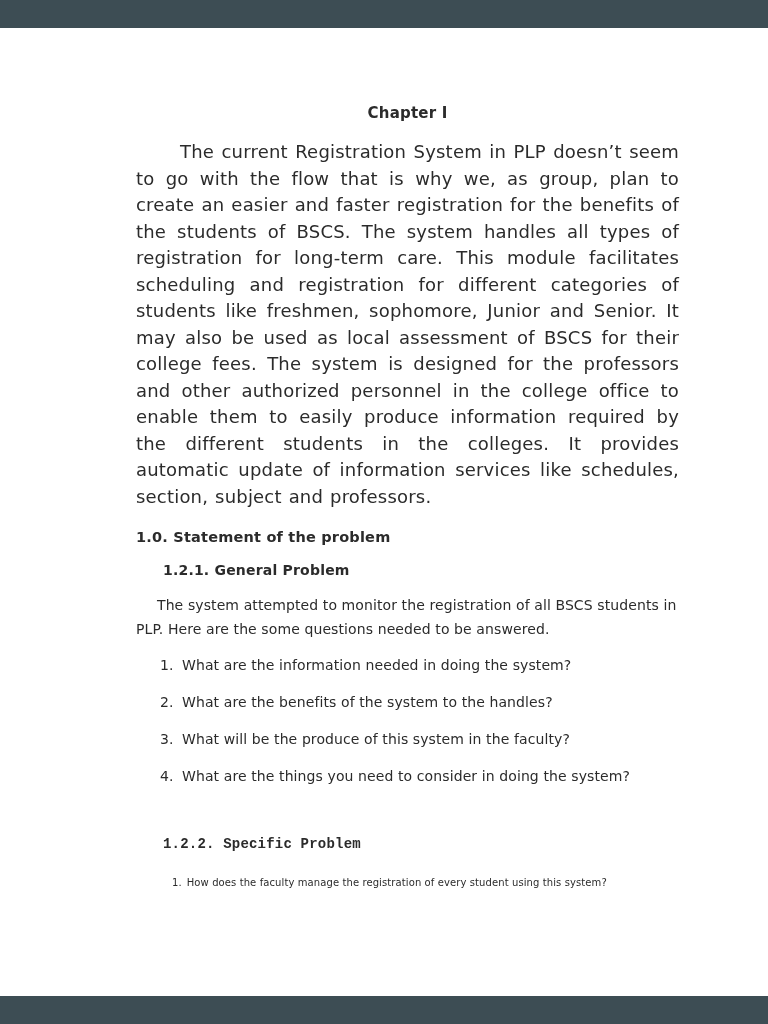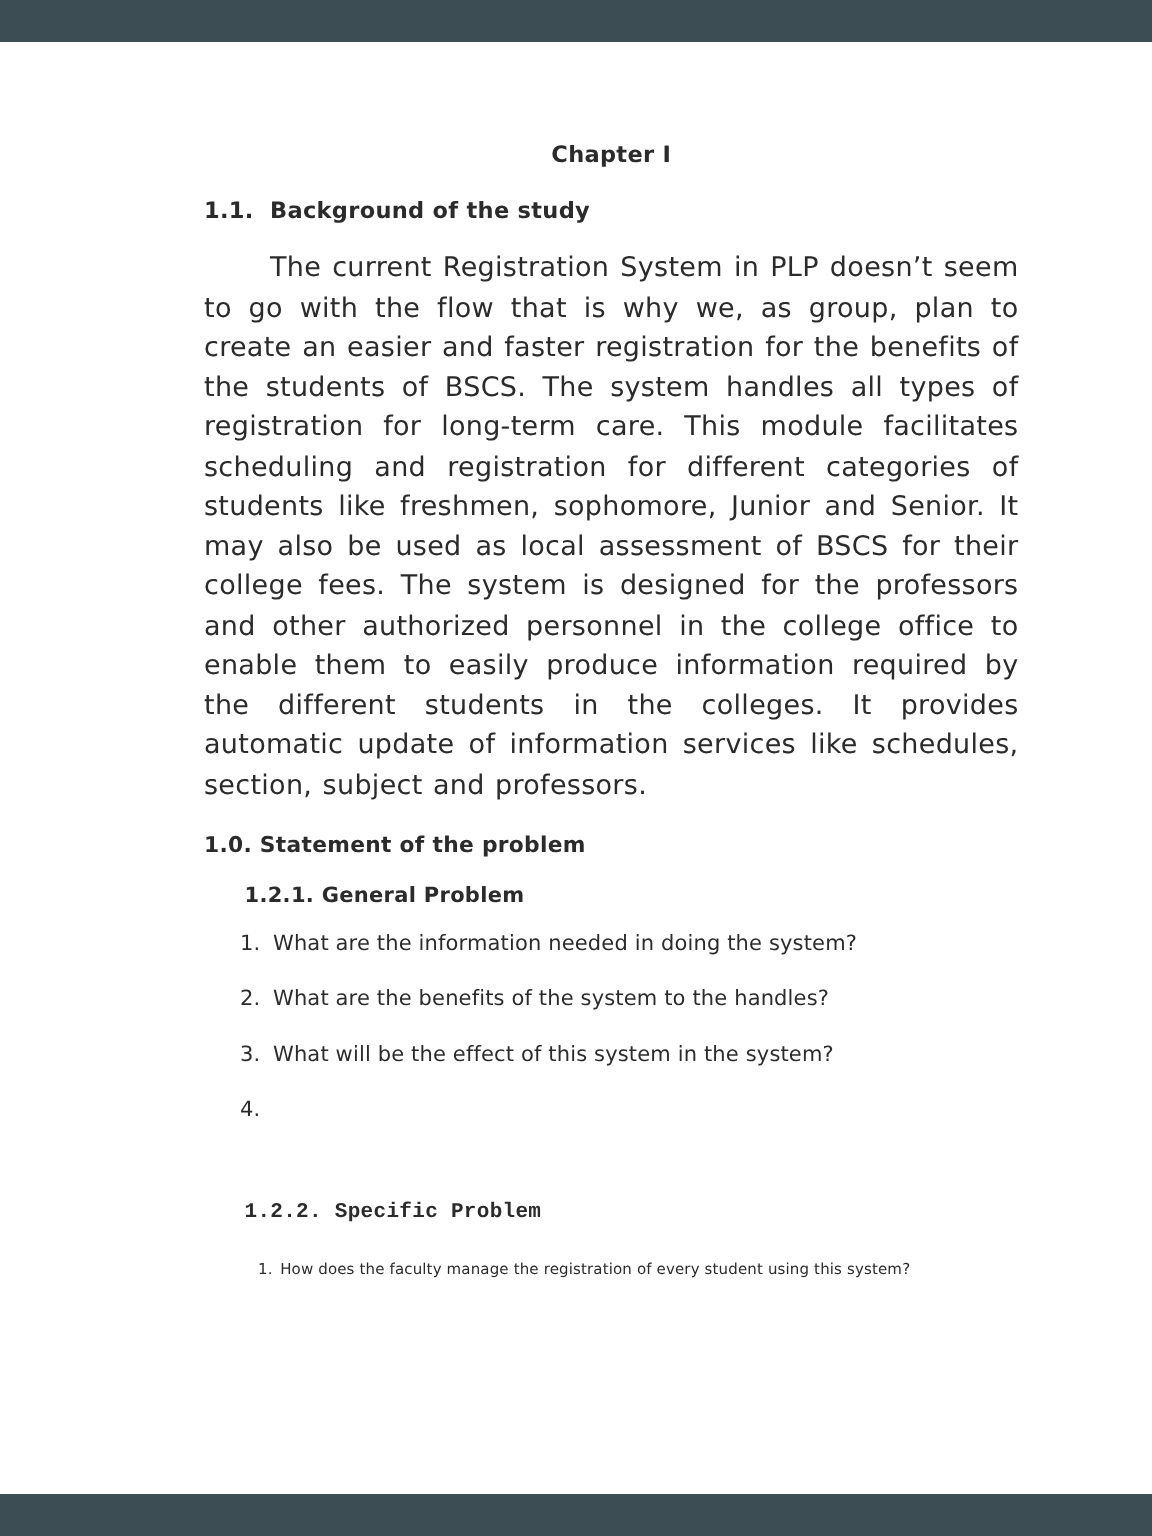--- a/index.html
+++ b/index.html
@@ -19,21 +19,21 @@
     width: 768px;
     height: 28px;
     background: #3d4d54;
   }
   .viewer-bar.top { top: 0; }
   .viewer-bar.bottom { bottom: 0; }
 
   .page-content {
     position: absolute;
     left: 136px;
-    top: 6px;
+    top: 16px;
     width: 543px;
     padding-top: 88px;
   }
 
   .chapter-title {
     text-align: center;
     font-weight: bold;
     font-size: 15px;
     letter-spacing: 0.2px;
     margin: 0;
@@ -112,46 +112,45 @@
 </style>
 </head>
 <body>
 
 <div class="viewer-bar top"></div>
 
 <div class="page-content">
 
   <h1 class="chapter-title">Chapter I</h1>
 
-  <h2 class="h-section">
-    <span class="hnum">1.1.</span><span>Background of the study</span>
-  </h2>
 
   <p class="body-paragraph">The current Registration System in PLP doesn’t seem to go with the flow that is why we, as group, plan to create an easier and faster registration for the benefits of the students of BSCS. The system handles all types of registration for long-term care. This module facilitates scheduling and registration for different categories of students like freshmen, sophomore, Junior and Senior. It may also be used as local assessment of BSCS for their college fees. The system is designed for the professors and other authorized personnel in the college office to enable them to easily produce information required by the different students in the colleges. It provides automatic update of information services like schedules, section, subject and professors.</p>
 
   <h2 class="h-statement">1.0. Statement of the problem</h2>
 
   <h3 class="h-sub">1.2.1. General Problem</h3>
 
+  <p class="intro-paragraph">The system attempted to monitor the registration of all BSCS students in PLP. Here are the some questions needed to be answered.</p>
 
   <div class="question-list">
     <div class="question-item">
       <span class="q-num">1.</span>
       <span class="q-text">What are the information needed in doing the system?</span>
     </div>
     <div class="question-item">
       <span class="q-num">2.</span>
       <span class="q-text">What are the benefits of the system to the handles?</span>
     </div>
     <div class="question-item">
       <span class="q-num">3.</span>
-      <span class="q-text">What will be the effect of this system in the system?</span>
+      <span class="q-text">What will be the produce of this system in the faculty?</span>
     </div>
     <div class="question-item">
       <span class="q-num">4.</span>
+      <span class="q-text">What are the things you need to consider in doing the system?</span>
     </div>
   </div>
 
   <h3 class="h-sub spaced">1.2.2. Specific Problem</h3>
 
   <p class="specific-paragraph">
     <span class="q-num">1.</span><span>How does the faculty manage the registration of every student using this system?</span>
   </p>
 
 </div>

